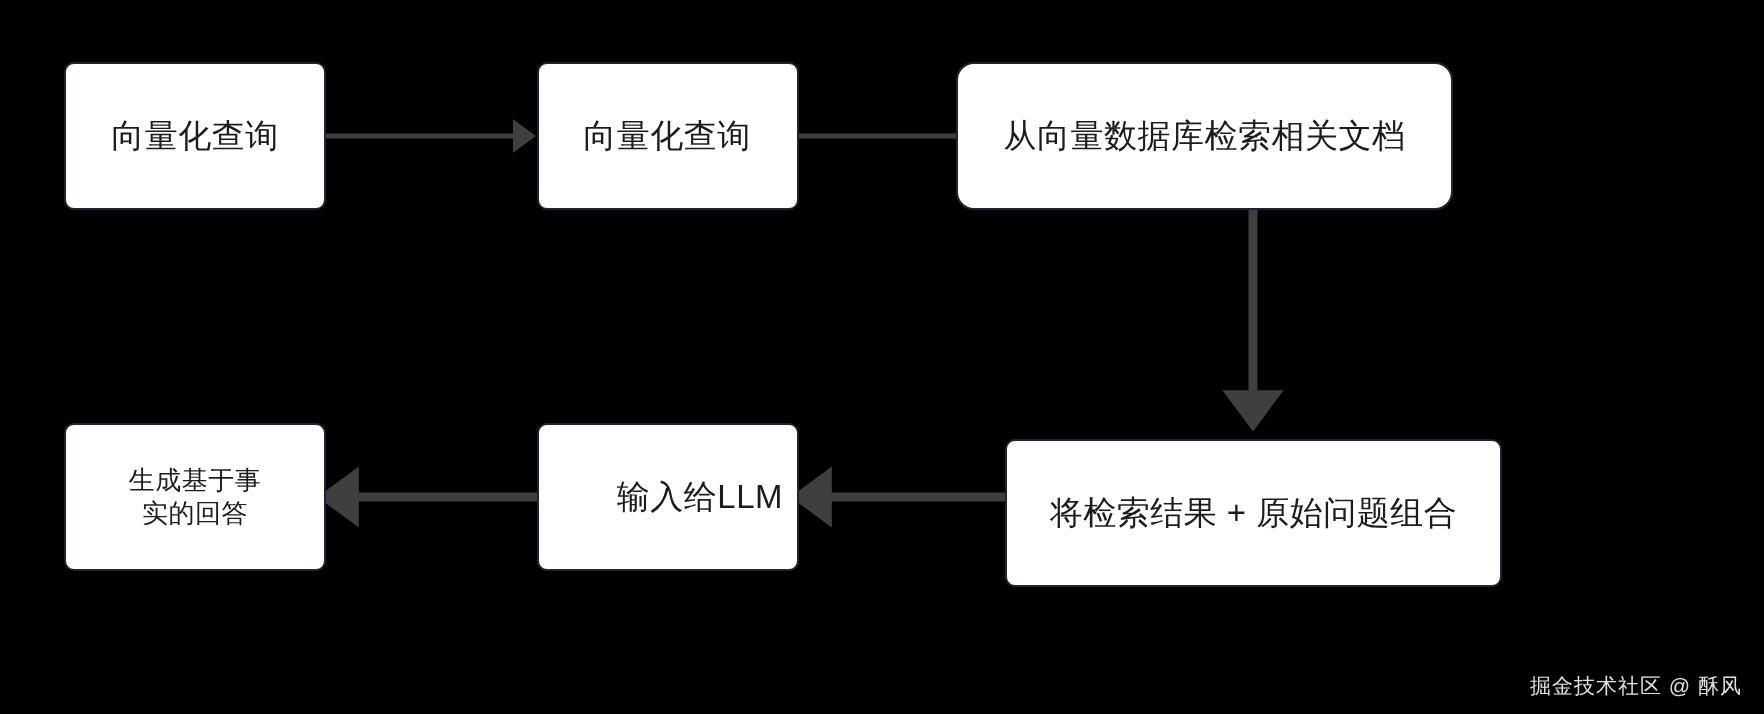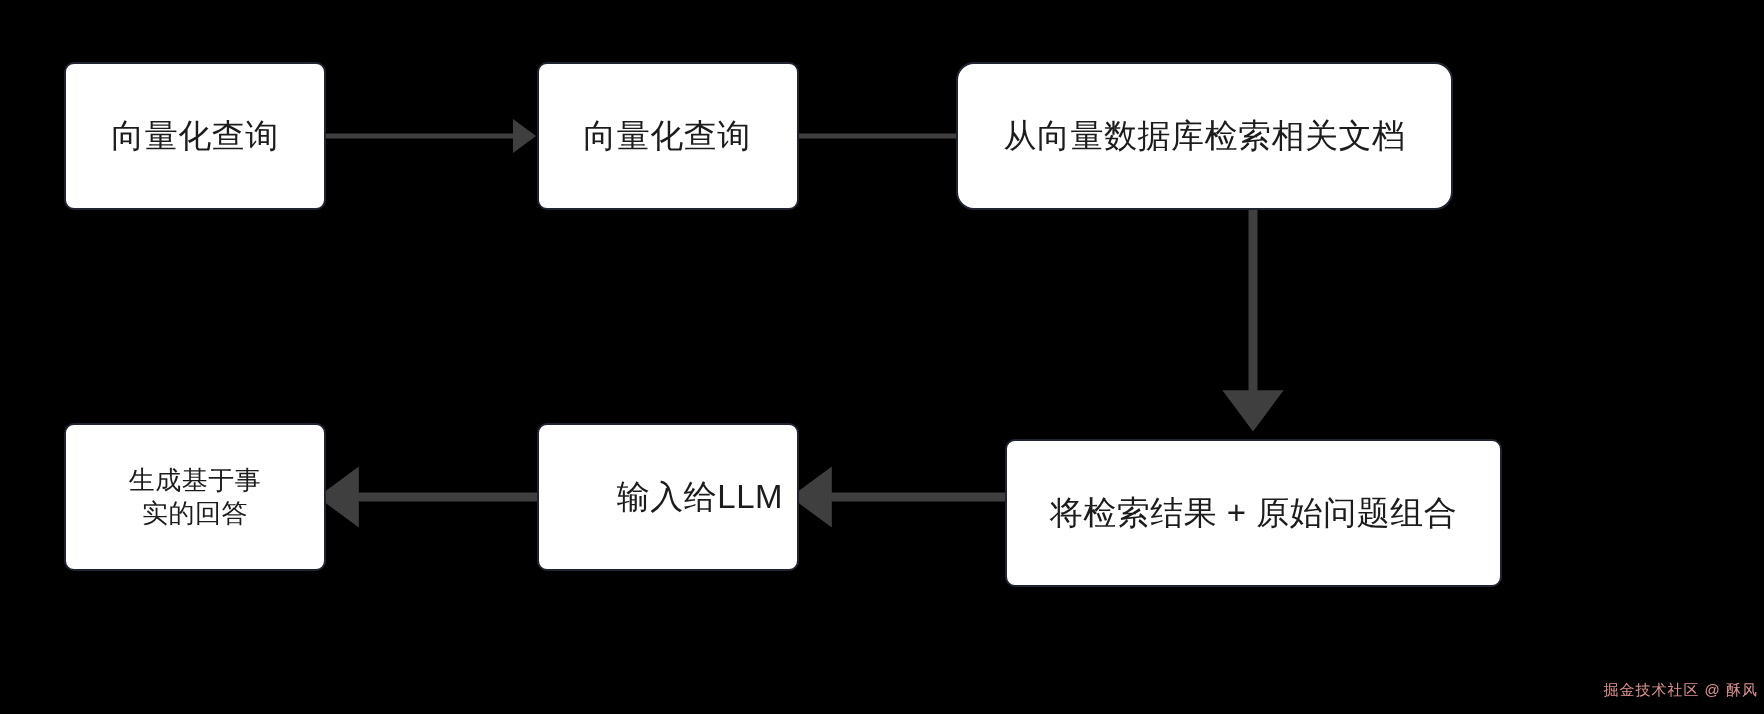--- a/index.html
+++ b/index.html
@@ -93,24 +93,24 @@
   #node-combine {
     left: 1005px;
     top: 423px;
     width: 497px;
     height: 148px;
     margin-top: 16px;
   }
 
   .watermark {
     position: absolute;
-    right: 6px;
+    right: 22px;
     bottom: 14px;
-    color: #fca5a5;
-    font-size: 15px;
+    color: #ffffff;
+    font-size: 21px;
     letter-spacing: 1px;
     opacity: 0.88;
     text-shadow: 0 0 2px rgba(0,0,0,0.8);
     white-space: nowrap;
   }
 </style>
 </head>
 <body>
 
 <div id="diagram-canvas">

